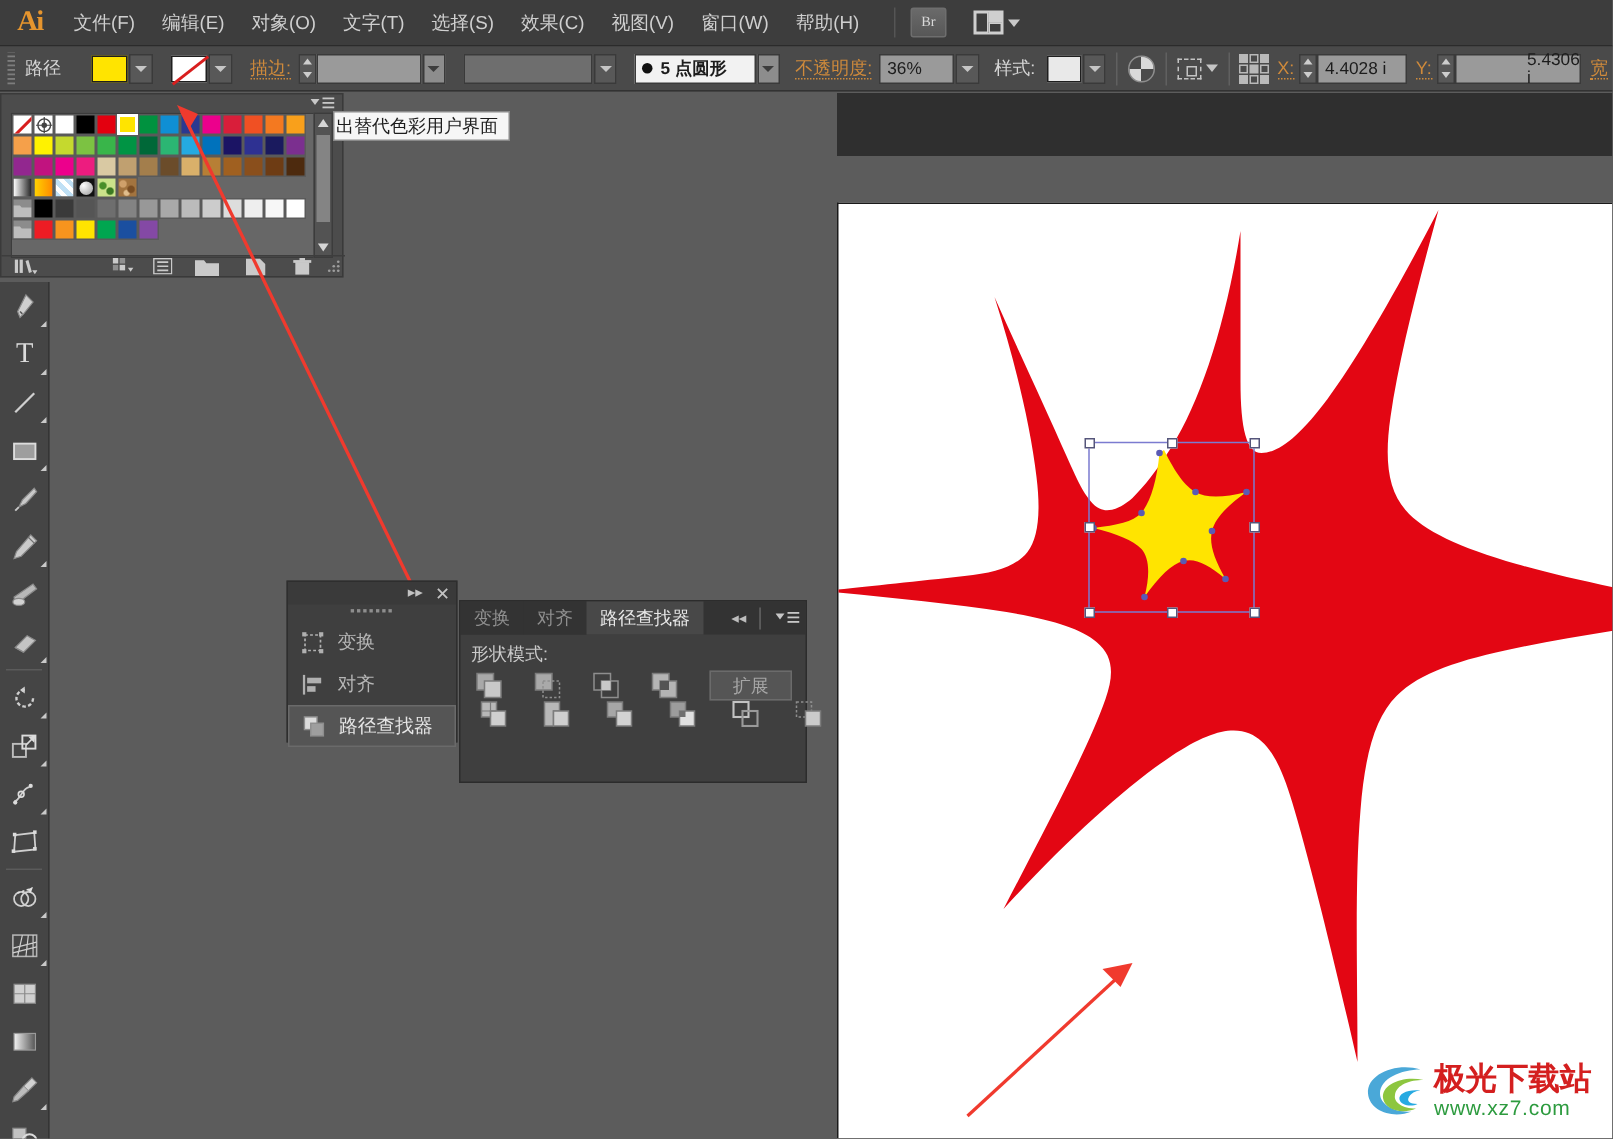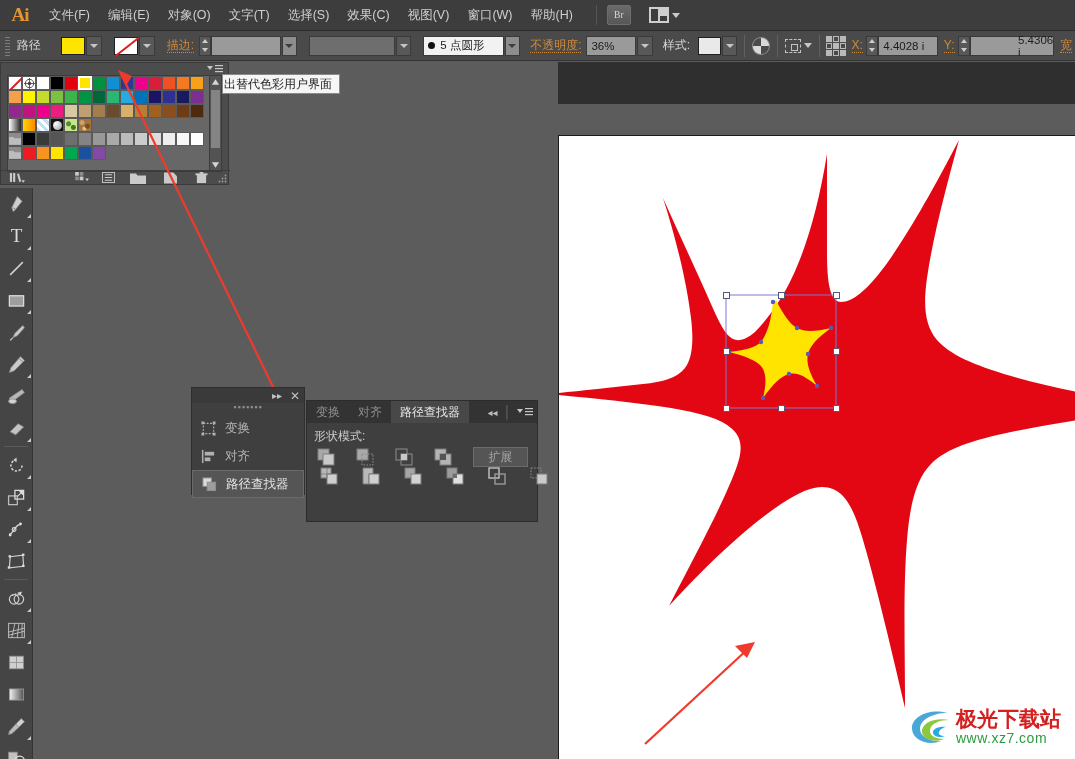--- a/index.html
+++ b/index.html
@@ -92,21 +92,21 @@
     width: 13px; height: 20px; background: #585858; border: 1px solid #3a3a3a;
     display:flex; flex-direction: column; align-items:center; justify-content:space-around;
   }
   .tri-u-s { width:0;height:0;border-left:3.5px solid transparent;border-right:3.5px solid transparent;border-bottom:4px solid #cdcdcd; }
   .tri-d-s { width:0;height:0;border-left:3.5px solid transparent;border-right:3.5px solid transparent;border-top:4px solid #cdcdcd; }
   .field {
     height: 20px; background: #9a9a9a; border: 1px solid #3a3a3a;
     color: #1c1c1c; font-size: 11.5px; display:flex; align-items:center;
     padding: 0 4px;
   }
-  .field.white { background: #f2f2f2; }
+  .field.white { background: #f2f2f2; font-weight: bold; }
   .field.dark { background: #6e6e6e; }
   .cb-sep { width: 1px; height: 22px; background: #606060; margin: 0 7px; }
   .circle-icon {
     width: 18px; height: 18px; border-radius: 50%;
     background: conic-gradient(#d9d9d9 0 25%, #4a4a4a 25% 50%, #d9d9d9 50% 75%, #4a4a4a 75% 100%);
     border: 1px solid #8e8e8e;
   }
   .dashed-box {
     width: 16px; height: 14px; border: 1.5px dashed #c3c3c3; position: relative;
   }

